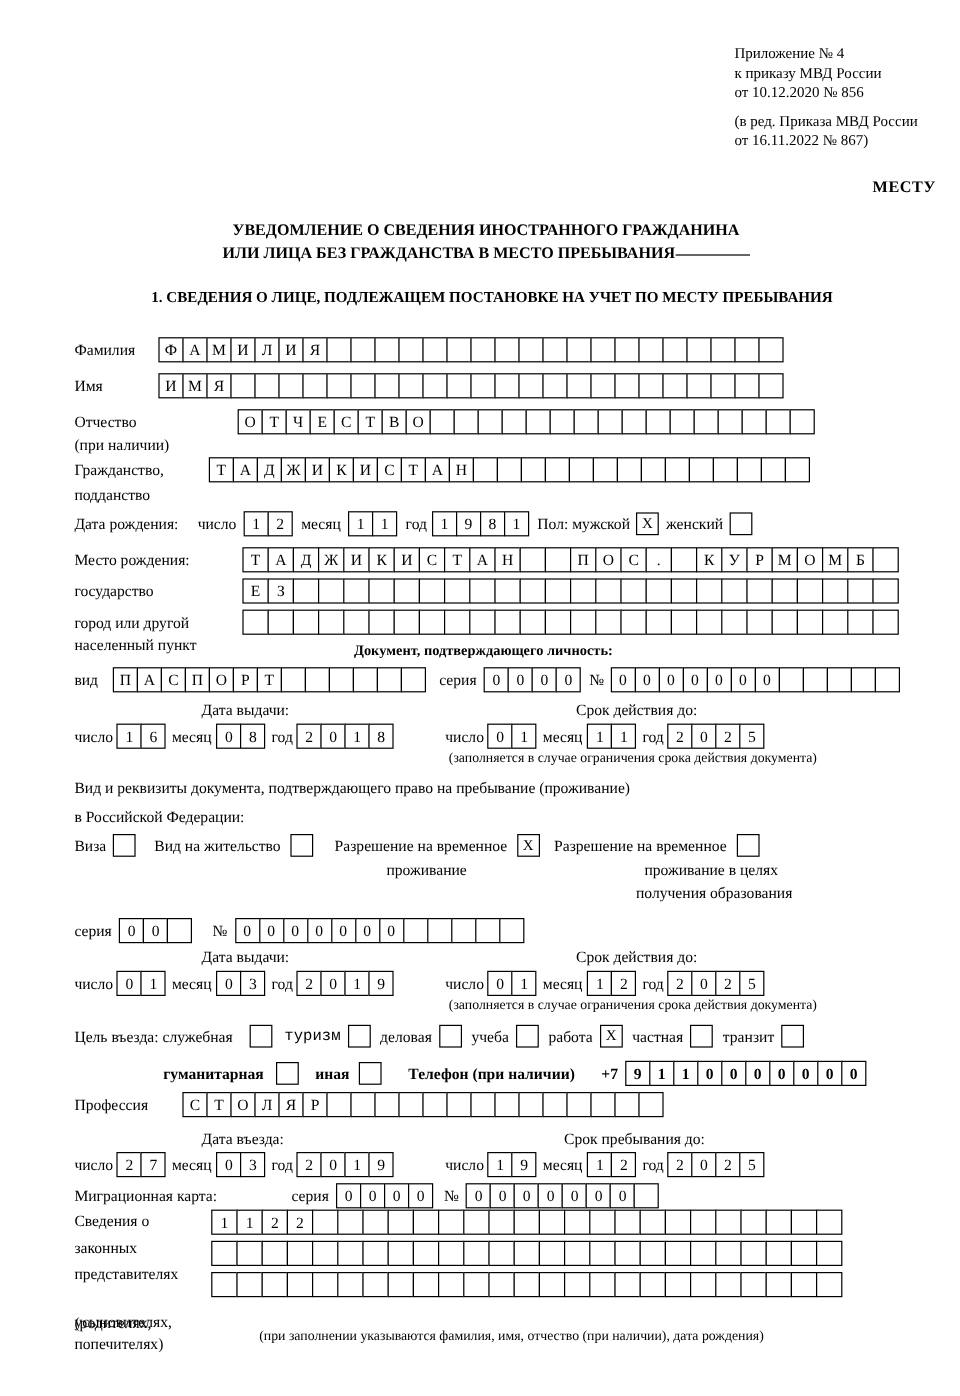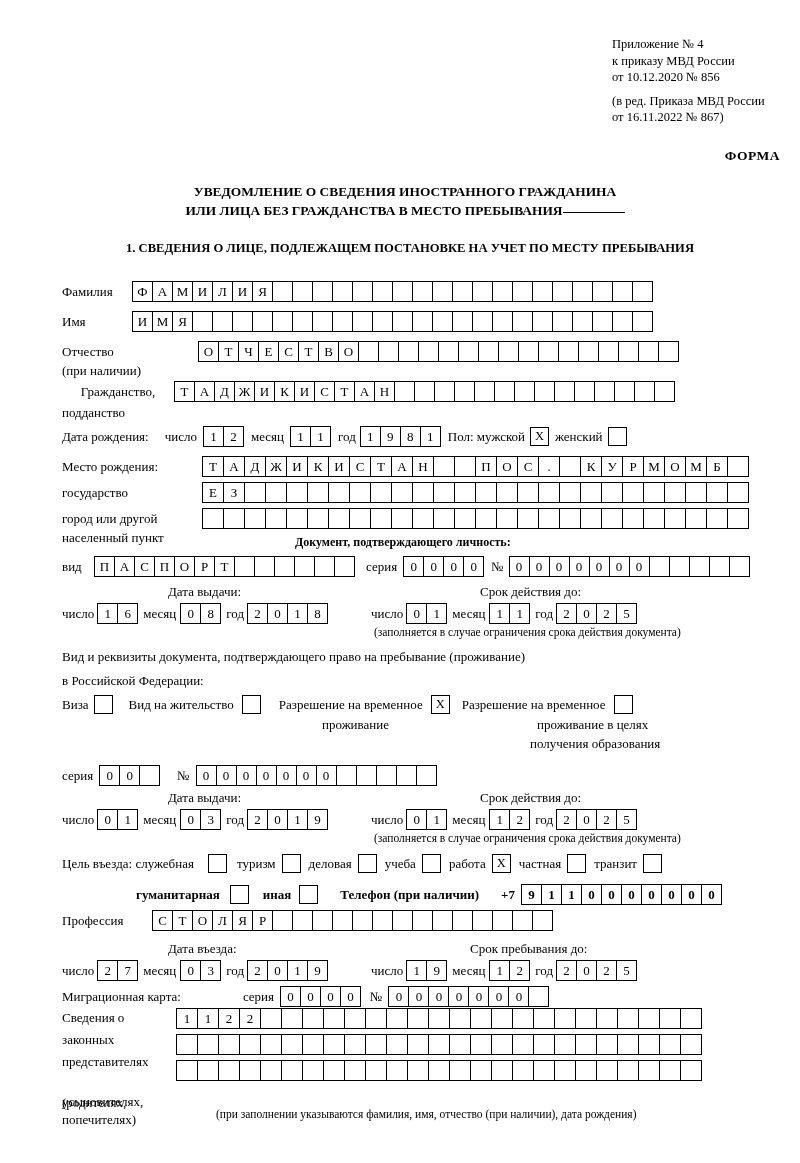--- a/index.html
+++ b/index.html
@@ -64,21 +64,21 @@
 
   <div class="hdr">
     <div>Приложение № 4</div>
     <div>к приказу МВД России</div>
     <div>от 10.12.2020 № 856</div>
     <div class="gap"></div>
     <div>(в ред. Приказа МВД России</div>
     <div>от 16.11.2022 № 867)</div>
   </div>
 
-  <div class="forma">ФОРМА</div>
+  <div class="forma">МЕСТУ</div>
 
   <div class="title">
     <div>УВЕДОМЛЕНИЕ О СВЕДЕНИЯ ИНОСТРАННОГО ГРАЖДАНИНА</div>
     <div><span>ИЛИ ЛИЦА БЕЗ ГРАЖДАНСТВА В МЕСТО ПРЕБЫВАНИЯ</span><span class="ul"></span></div>
   </div>
 
   <div class="sect1">1. СВЕДЕНИЯ О ЛИЦЕ, ПОДЛЕЖАЩЕМ ПОСТАНОВКЕ НА УЧЕТ ПО МЕСТУ ПРЕБЫВАНИЯ</div>
 
   <div class="row" style="top:281px; left:62px;">
     <span class="lbl" style="width:70px;">Фамилия</span>
@@ -170,21 +170,21 @@
         <span class="cell"></span>
         <span class="cell"></span>
         <span class="cell"></span>
         <span class="cell"></span>
       </span>
   </div>
   <div class="row" style="top:363px; left:62px;">
     <span class="lbl">(при наличии)</span>
   </div>
 
-  <div class="row" style="top:381px; left:62px;text-align:center;">
+  <div class="row" style="top:381px; left:62px;">
     <span class="lbl" style="width:112px;">Гражданство,</span>
     <span class="cells" id="citizenship-cells">
         <span class="cell">Т</span>
         <span class="cell">А</span>
         <span class="cell">Д</span>
         <span class="cell">Ж</span>
         <span class="cell">И</span>
         <span class="cell">К</span>
         <span class="cell">И</span>
         <span class="cell">С</span>
@@ -519,21 +519,21 @@
         <span class="cell">5</span>
       </span>
   </div>
   <div class="row" style="top:832px; left:374px;">
     <span class="small-note">(заполняется в случае ограничения срока действия документа)</span>
   </div>
 
   <div class="row" style="top:854px; left:62px;">
     <span class="lbl">Цель въезда: служебная</span>
     <span class="box" style="margin-left:14px;"></span>
-    <span class="lbl" style="margin-left:10px;">туризм</span>
+    <span class="lbl" style="margin-left:10px;font-family:Liberation Mono, monospace;">туризм</span>
     <span class="box" style="margin-left:6px;"></span>
     <span class="lbl" style="margin-left:8px;">деловая</span>
     <span class="box" style="margin-left:6px;"></span>
     <span class="lbl" style="margin-left:8px;">учеба</span>
     <span class="box" style="margin-left:6px;"></span>
     <span class="lbl" style="margin-left:8px;">работа</span>
     <span class="box" style="margin-left:6px;">Х</span>
     <span class="lbl" style="margin-left:8px;">частная</span>
     <span class="box" style="margin-left:6px;"></span>
     <span class="lbl" style="margin-left:8px;">транзит</span>

